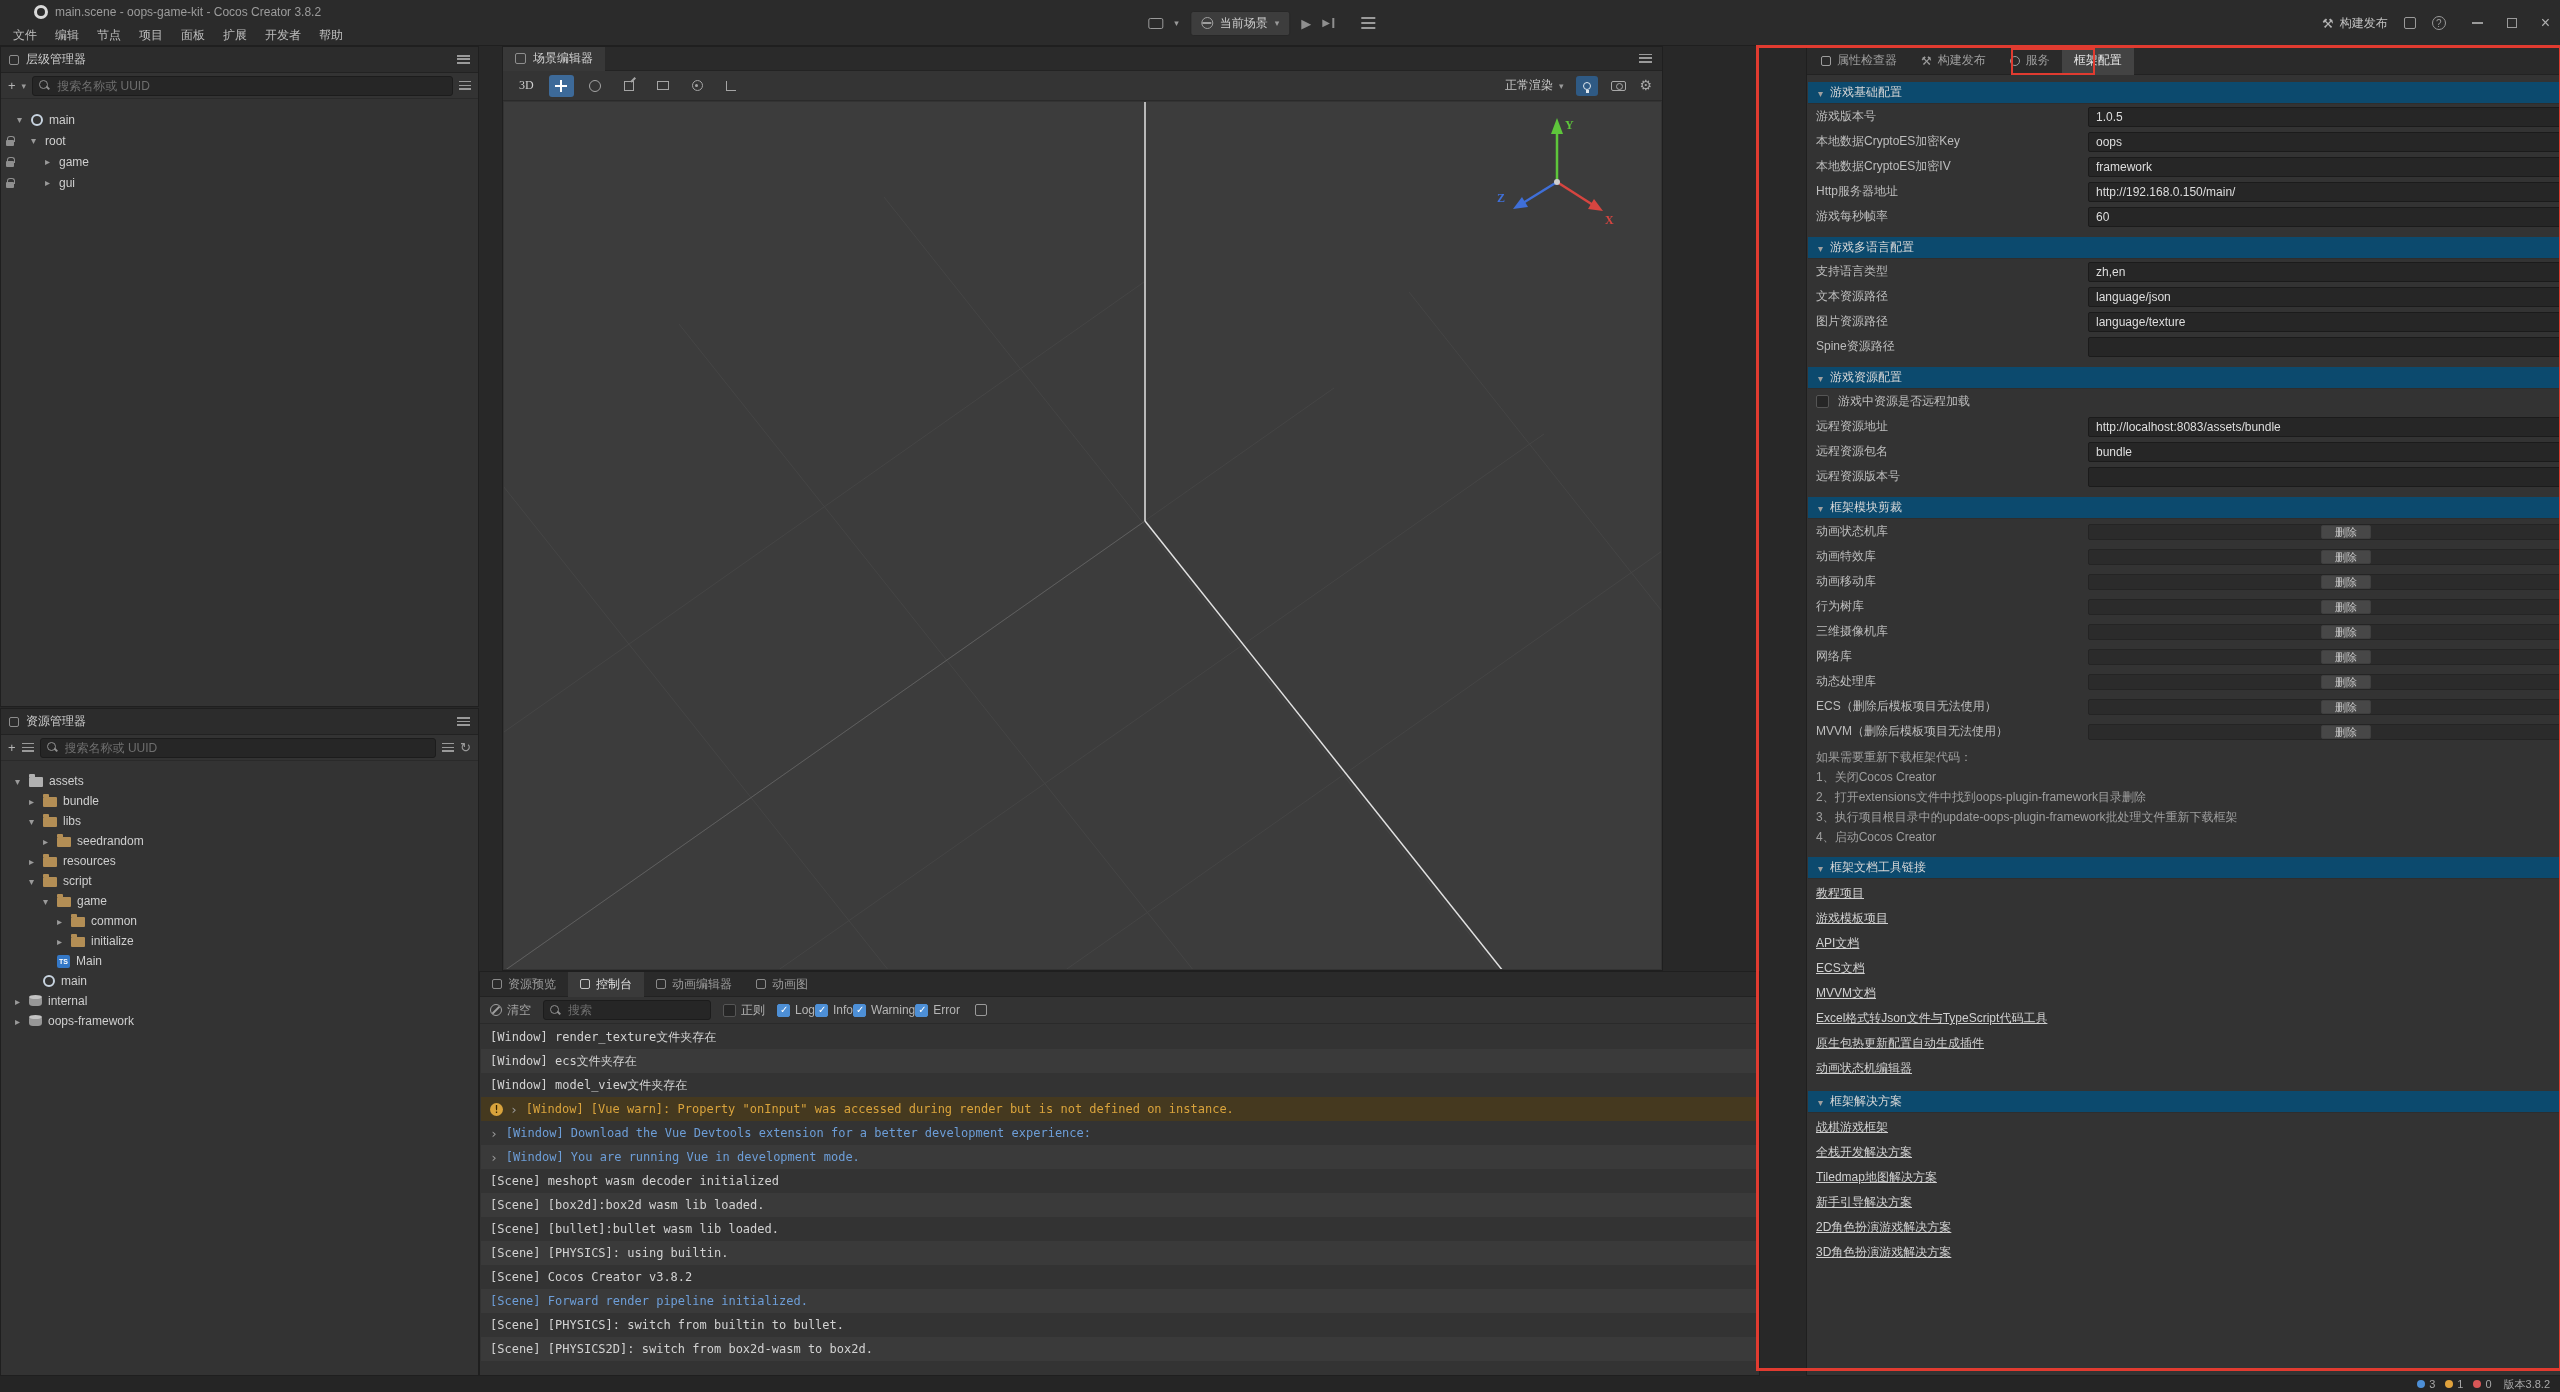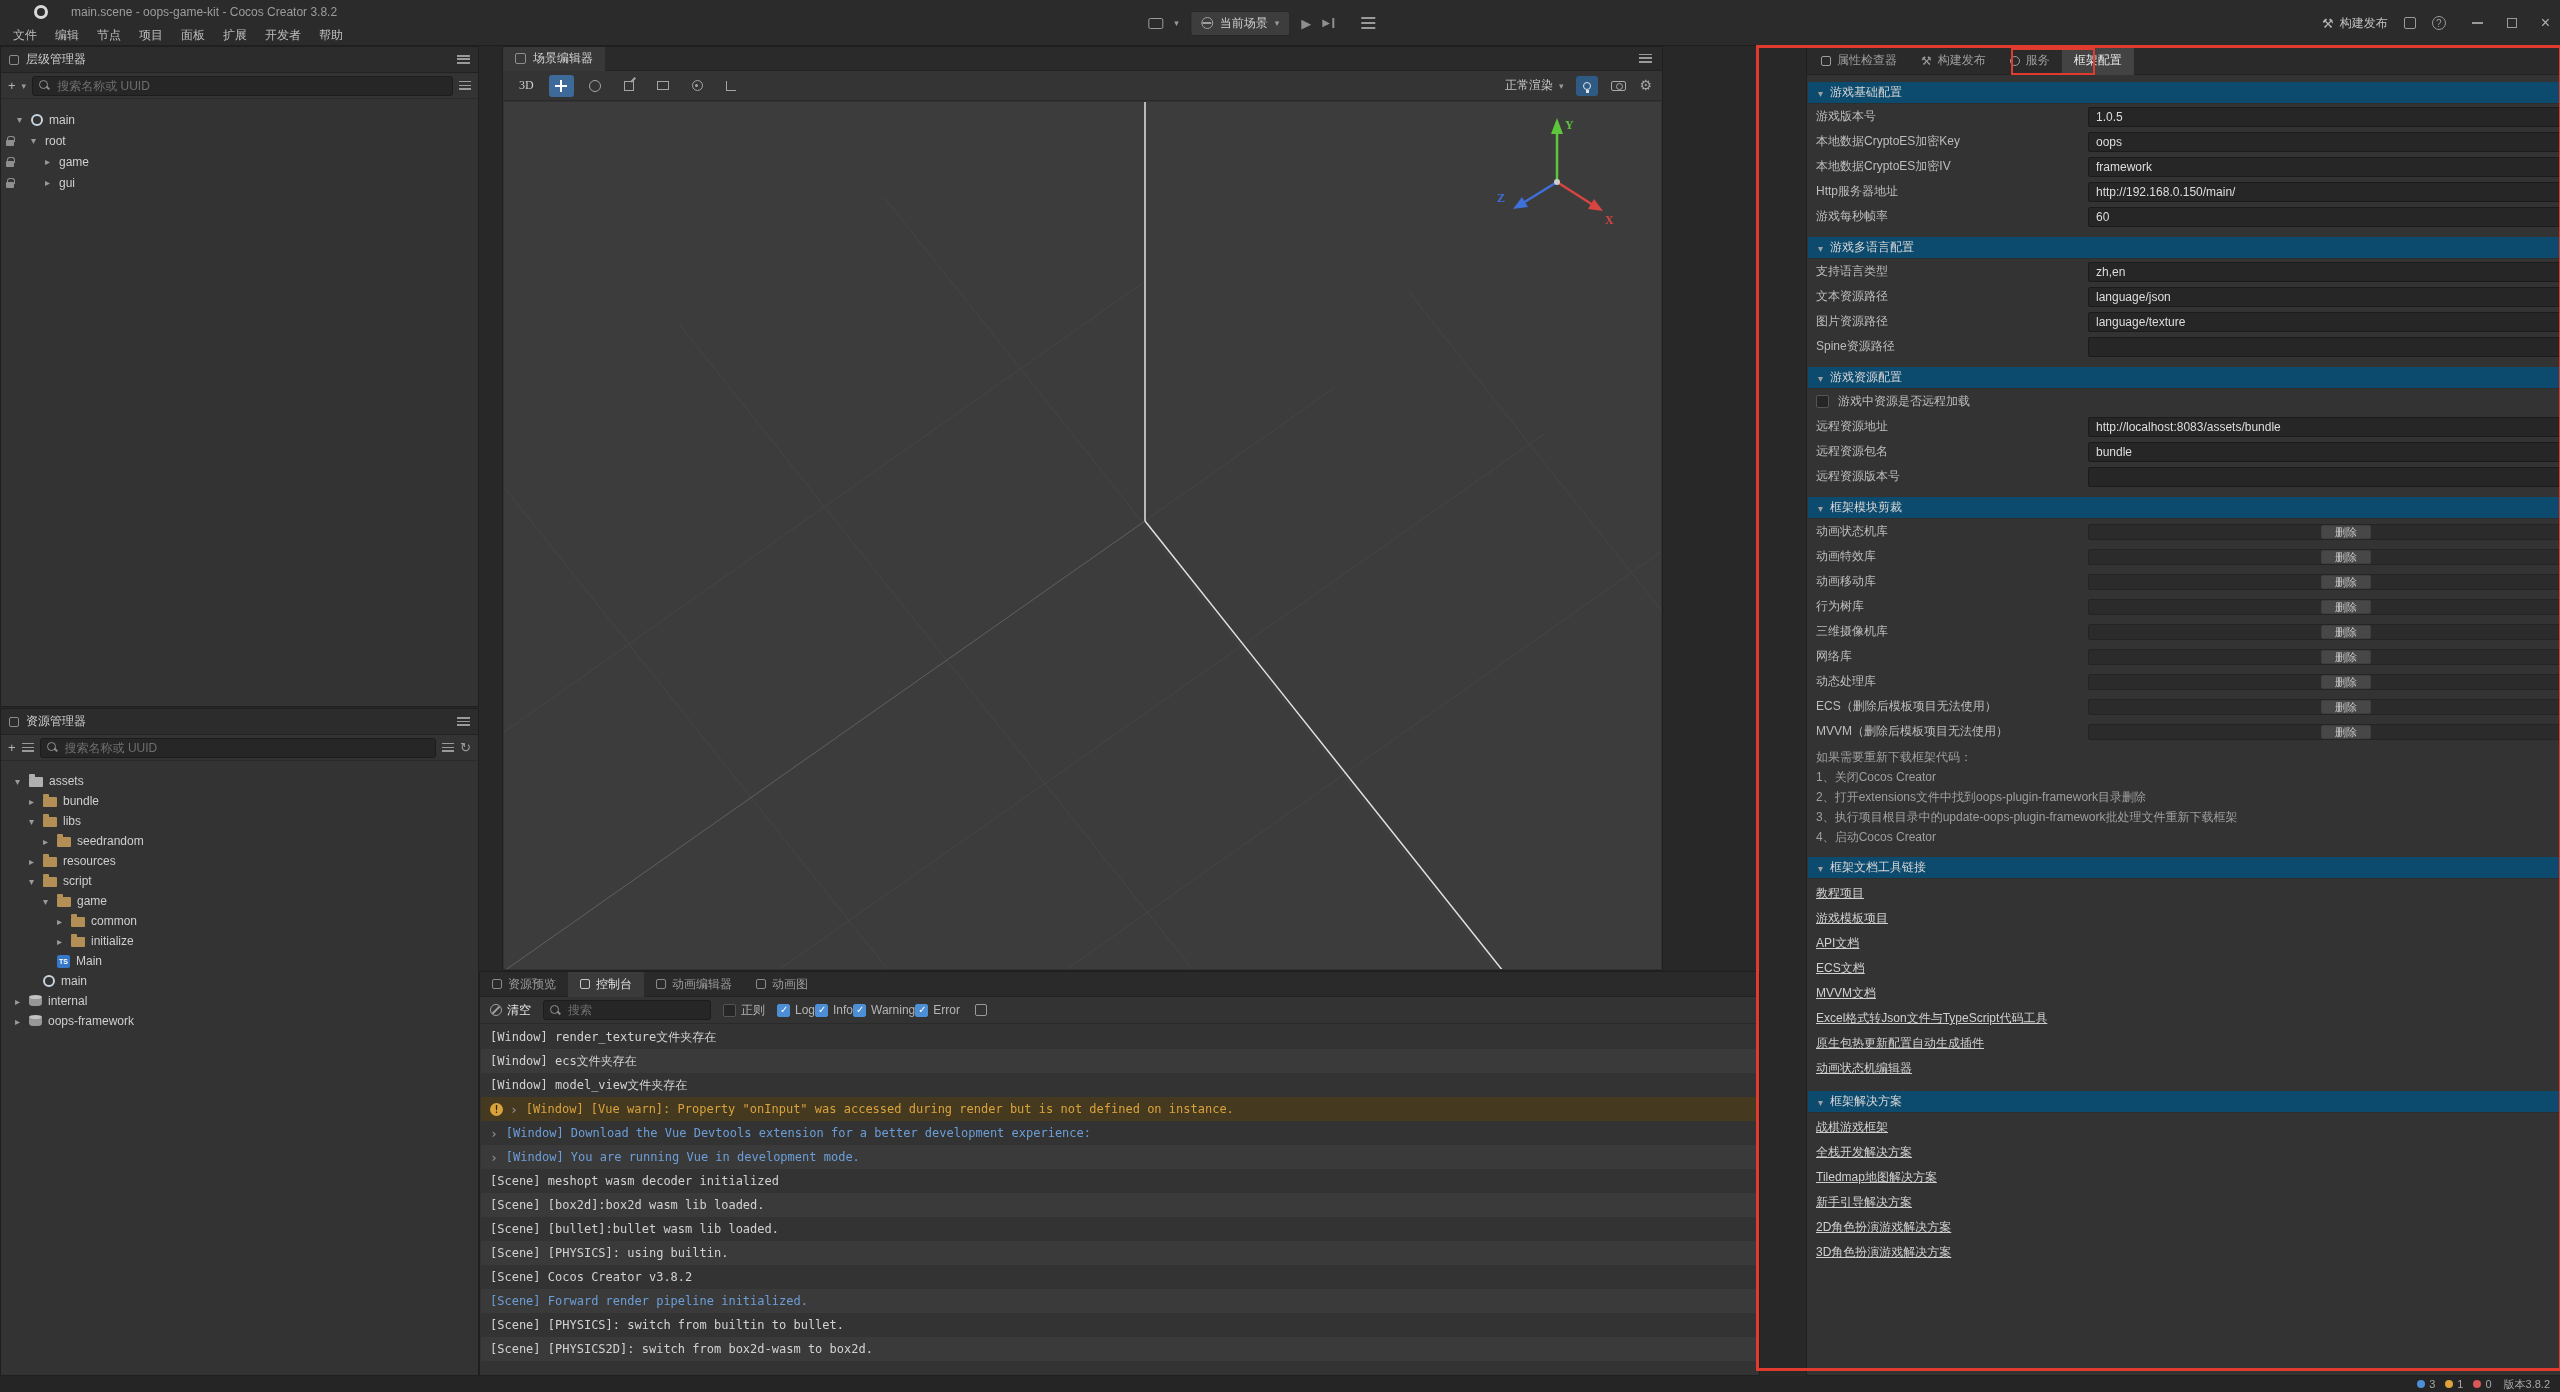--- a/index.html
+++ b/index.html
@@ -2,21 +2,21 @@
 <html><head>
 <meta charset="utf-8">
 <style>
   html,body{margin:0;padding:0;background:#1e1e1e;}
   *{box-sizing:border-box;}
   #app{position:relative;width:2560px;height:1392px;background:#282828;overflow:hidden;
        font-family:"Liberation Sans","DejaVu Sans",sans-serif;font-size:12px;color:#c8c8c8;}
 
   
   .titlebar{position:absolute;left:0;top:0;width:2560px;height:46px;background:#2b2b2b;border-bottom:1px solid #1f1f1f;}
-  .tb-title{position:absolute;left:8px;top:5px;display:flex;align-items:center;gap:23px;color:#9c9c9c;padding-left:26px;}
+  .tb-title{position:absolute;left:8px;top:5px;display:flex;align-items:center;gap:7px;color:#9c9c9c;padding-left:26px;}
   .logo{width:14px;height:14px;border:3px solid #d8d8d8;border-radius:50%;}
   .menubar{position:absolute;left:4px;top:24px;height:22px;display:flex;}
   .menu-item{padding:3px 9px;color:#bdbdbd;cursor:default;}
   .tb-center{position:absolute;left:50%;top:0;height:46px;transform:translateX(-58%);display:flex;align-items:center;gap:11px;}
   .icon-device{width:15px;height:11px;border:1.5px solid #9a9a9a;border-radius:2px;}
   .caret{font-size:9px;color:#9a9a9a;}
   .scene-dd{display:flex;align-items:center;gap:7px;background:#3d3d3d;border:1px solid #272727;border-radius:3px;padding:3px 10px;color:#cfcfcf;}
   .icon-globe{width:12px;height:12px;border:1.5px solid #9f9f9f;border-radius:50%;position:relative;}
   .icon-globe::after{content:"";position:absolute;left:0;top:4px;width:9px;height:1.5px;background:#9f9f9f;}
   .play-btn::before{content:"▶";color:#8f8f8f;font-size:13px;}
@@ -116,21 +116,21 @@
   .viewport{position:absolute;left:1px;top:55px;right:1px;bottom:1px;background:#3c3c3c;overflow:hidden;}
   .vgrid{position:absolute;left:0;top:0;}
   .gizmo{position:absolute;right:30px;top:10px;}
 
   
   .ctabs{height:25px;background:#2a2a2a;display:flex;align-items:center;border-bottom:1px solid #222;}
   .ctab{height:25px;display:flex;align-items:center;gap:6px;padding:0 12px;color:#9b9b9b;}
   .ctab[data-active="true"]{background:#3a3a3a;color:#e0e0e0;}
   .ctab-icon{width:10px;height:10px;border:1px solid currentColor;border-radius:2px;opacity:.85;}
   .ctoolbar{height:27px;display:flex;align-items:center;gap:12px;padding:0 10px;border-bottom:1px solid #2a2a2a;background:#333;}
-  .ct-clear{display:flex;align-items:center;gap:5px;color:#e5e5e5;}
+  .ct-clear{display:flex;align-items:center;gap:5px;color:#a3a3a3;}
   .icon-ban{width:12px;height:12px;border:1.5px solid #a0a0a0;border-radius:50%;position:relative;flex:none;}
   .icon-ban::after{content:"";position:absolute;left:3.5px;top:-0.5px;width:1.5px;height:10px;background:#a0a0a0;transform:rotate(45deg);}
   .ct-search{width:168px;height:20px;background:#262626;border:1px solid #1c1c1c;border-radius:3px;display:flex;align-items:center;gap:5px;padding:0 6px;}
   .ct-search input{flex:1;min-width:0;background:none;border:none;outline:none;color:#ccc;font:12px "Liberation Sans","DejaVu Sans",sans-serif;}
   .ct-filter{display:flex;align-items:center;gap:5px;color:#b5b5b5;}
   .ct-filters{display:flex;align-items:center;gap:0;}
   .cb{width:13px;height:13px;background:#262626;border:1px solid #555;border-radius:2px;position:relative;flex:none;}
   .cb[data-checked="true"]{background:#4d8fd6;border-color:#4d8fd6;}
   .cb[data-checked="true"]::after{content:"✓";color:#fff;font-size:10px;position:absolute;left:2px;top:-1px;}
   .icon-doc{width:12px;height:12px;border:1px solid #9a9a9a;border-radius:2px;margin-left:3px;}

